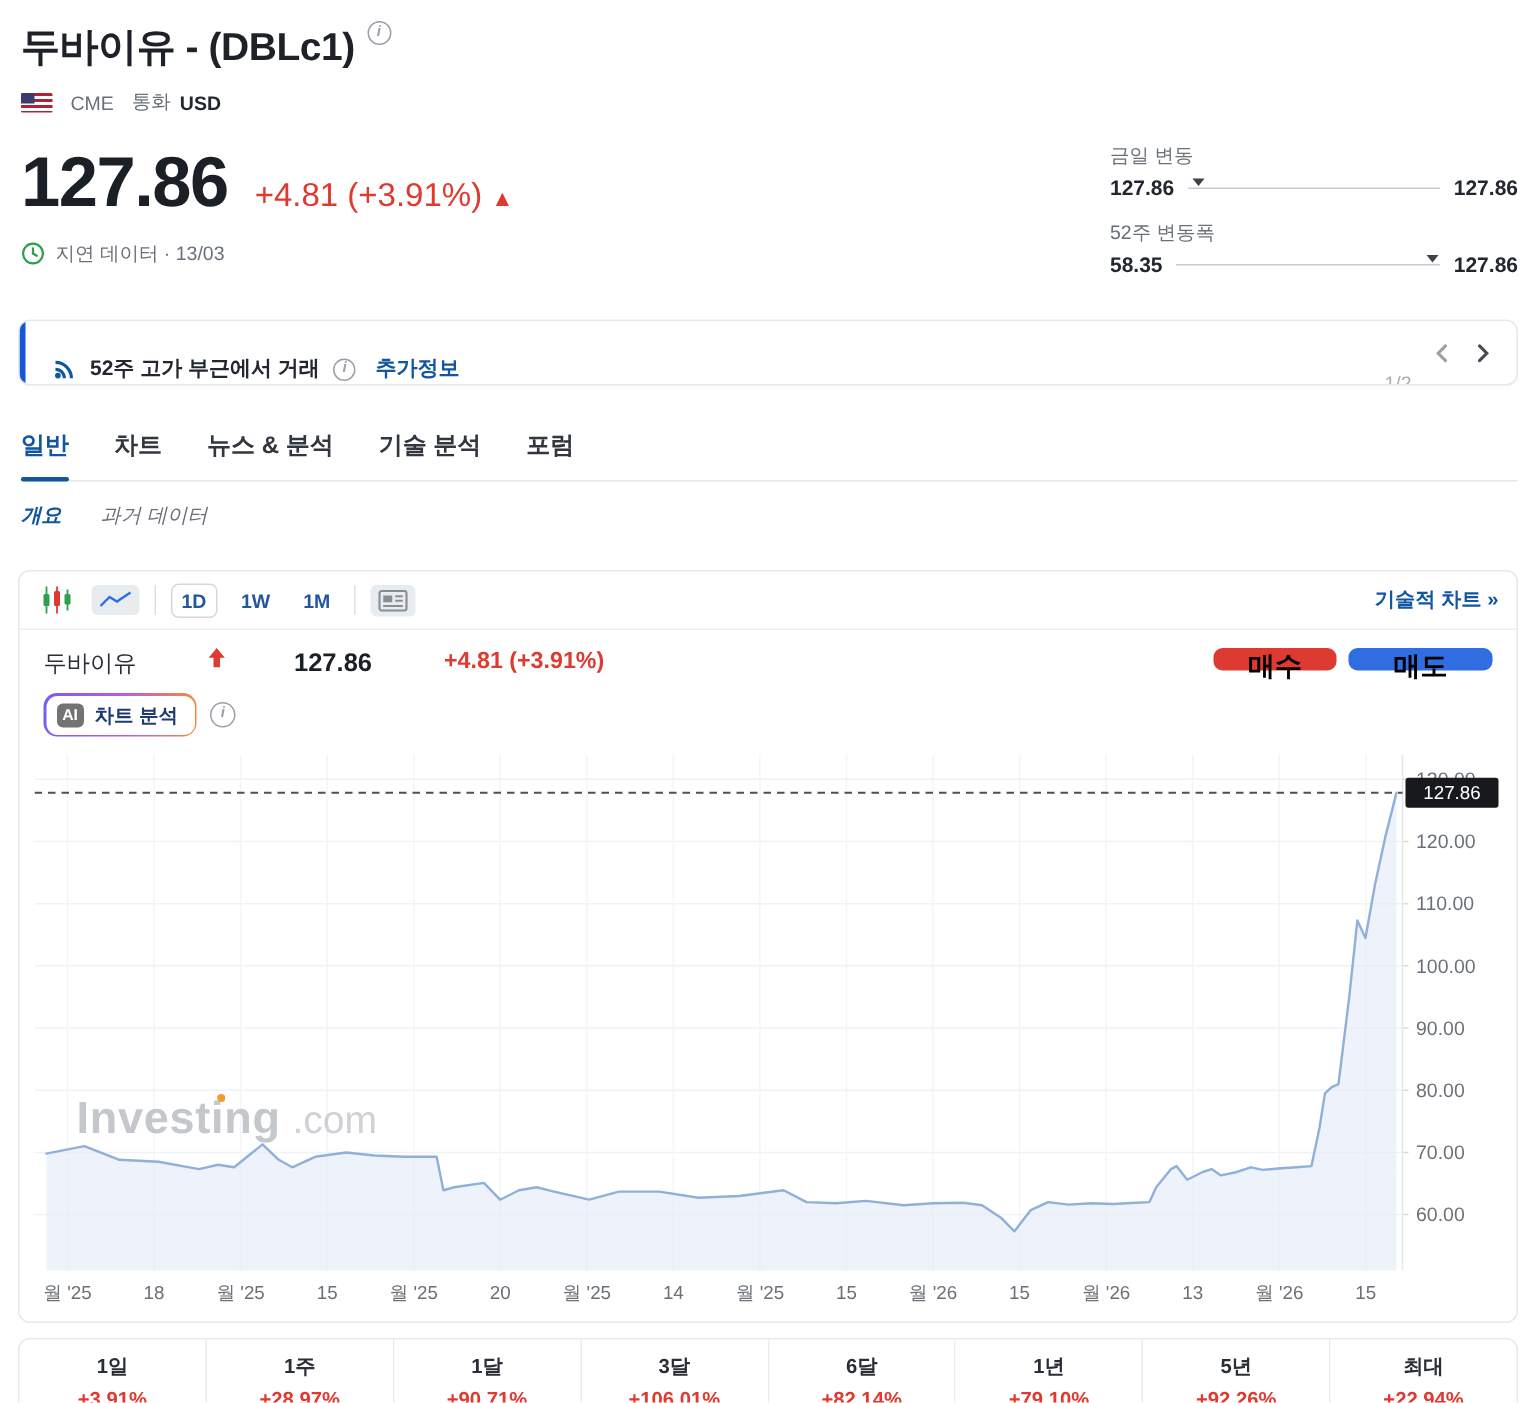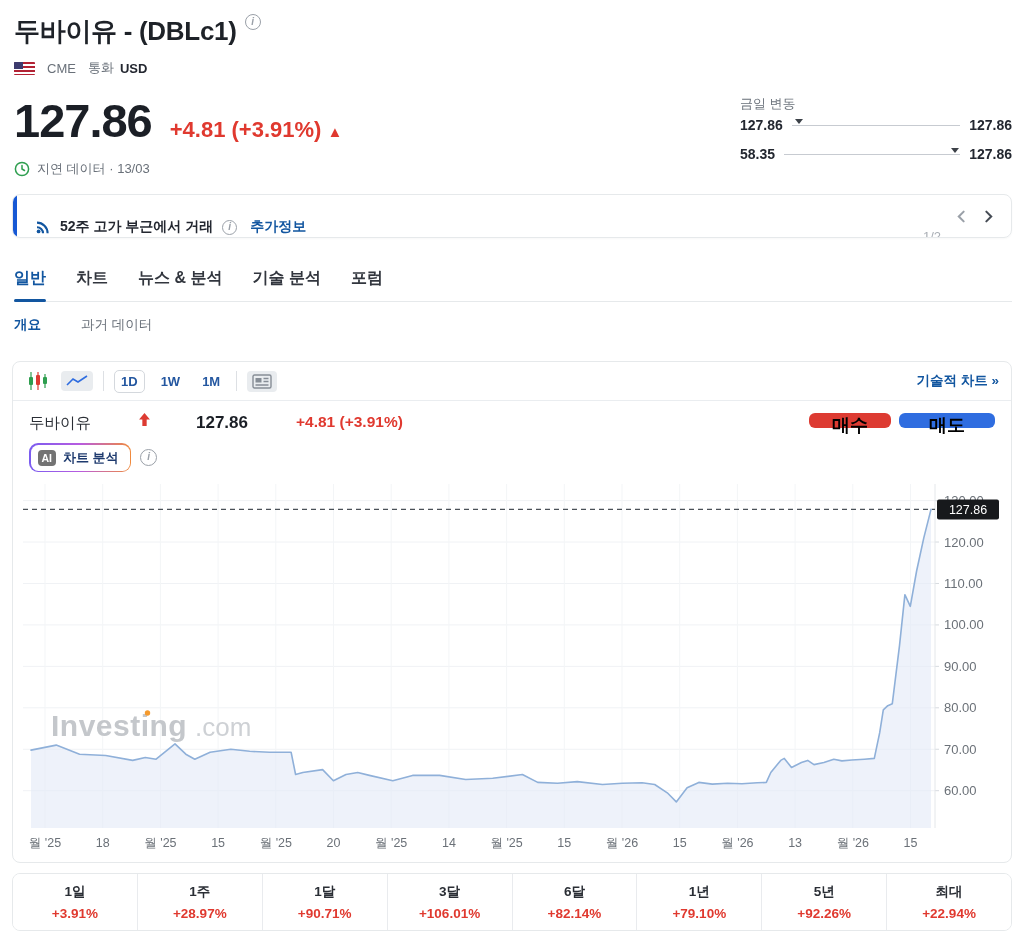--- a/index.html
+++ b/index.html
@@ -22,21 +22,21 @@
   .hdr-row2 { display:flex; align-items:center; gap:12px; margin:10px 0 0 2px; }
   .flag { width:21px; height:13px; position:relative; overflow:hidden; border-radius:1px;
     background:repeating-linear-gradient(#b22234 0 2px,#fff 2px 4px); }
   .flag::after { content:""; position:absolute; left:0; top:0; width:9px; height:7px; background:#3c3b6e; }
   .meta-gray { font-size:13px; color:#697079; }
   .meta-dark { font-size:13px; color:#232730; font-weight:bold; }
 
   .hdr-main { display:flex; justify-content:space-between; margin-top:16px; }
   .price-row { display:flex; align-items:baseline; gap:18px; padding-left:2px; }
   .big-price { font-size:47px; font-weight:bold; letter-spacing:-1px; color:#1b1f26; }
-  .chg { font-size:22px; font-weight:bold; color:#e0392f; }
+  .chg { font-size:22px; font-weight:normal; color:#e0392f; }
   .chg .tri { font-size:15px; }
   .delay-row { display:flex; align-items:center; gap:7px; margin:12px 0 0 2px; }
   .delay-txt { font-size:13px; color:#697079; }
 
   .ranges { width:272px; padding-top:2px; }
   .range-label { font-size:13px; color:#697079; margin-bottom:4px; }
   .range-row { display:flex; align-items:center; margin-bottom:13px; }
   .range-val { font-size:14px; font-weight:bold; color:#232730; white-space:nowrap; }
   .range-track { flex:1; height:1px; background:#c7cbd1; margin:0 9px; position:relative; }
   .range-marker { position:absolute; top:-6px; width:0; height:0;
@@ -57,21 +57,21 @@
   .alert-link { font-size:14px; font-weight:bold; color:#1256a0; text-decoration:none; margin-left:4px; }
   .alert-right { display:flex; align-items:center; gap:14px; }
   .alert-page { font-size:13px; color:#a9aeb5;margin-top:41px; }
   .chev { background:none; border:none; cursor:pointer; display:flex; align-items:center; padding:0; }
 
   
   .tabs { display:flex; gap:30px; margin:30px 0 0 2px; border-bottom:1px solid #e6e9eb; }
   .tab { font-size:16px; font-weight:bold; color:#32363e; padding-bottom:12px; cursor:pointer; position:relative; }
   .tab.active { color:#1256a0; }
   .tab.active::after { content:""; position:absolute; left:0; right:0; bottom:-1px; height:3px; background:#1256a0; border-radius:2px; }
-  .subtabs { display:flex; gap:40px; margin:14px 0 0 2px; }
+  .subtabs { display:flex; gap:26px; margin:14px 0 0 2px;font-style:italic; }
   .subtab { font-size:13.5px; color:#697079; cursor:pointer; }
   .subtab.active { color:#1256a0; font-weight:bold; }
 
   
   .chart-card { margin-top:27px; border:1px solid #e6e9eb; border-radius:8px; overflow:hidden; }
   .toolbar { display:flex; align-items:center; gap:10px; padding:7px 12px; border-bottom:1px solid #eaedf0; }
   .tb-btn { background:none; border:none; padding:2px; cursor:pointer; display:flex; align-items:center; }
   .tb-btn.boxed { background:#e9ecef; border-radius:4px; padding:3px 5px; }
   .tb-sep { width:1px; height:20px; background:#dde0e4; }
   .tb-range { font-size:13px; font-weight:bold; color:#2457a0; background:none; border:none; padding:3px 6px; cursor:pointer; }
@@ -145,20 +145,21 @@
 
     <div class="ranges">
       <div class="range-label">금일 변동</div>
       <div class="range-row">
         <span class="range-val">127.86</span>
         <span class="range-track">
           <span class="range-marker left"></span>
         </span>
         <span class="range-val">127.86</span>
       </div>
+      <div class="range-label">52주 변동폭</div>
       <div class="range-row">
         <span class="range-val">58.35</span>
         <span class="range-track">
           <span class="range-marker right"></span>
         </span>
         <span class="range-val">127.86</span>
       </div>
     </div>
   </div>
 

